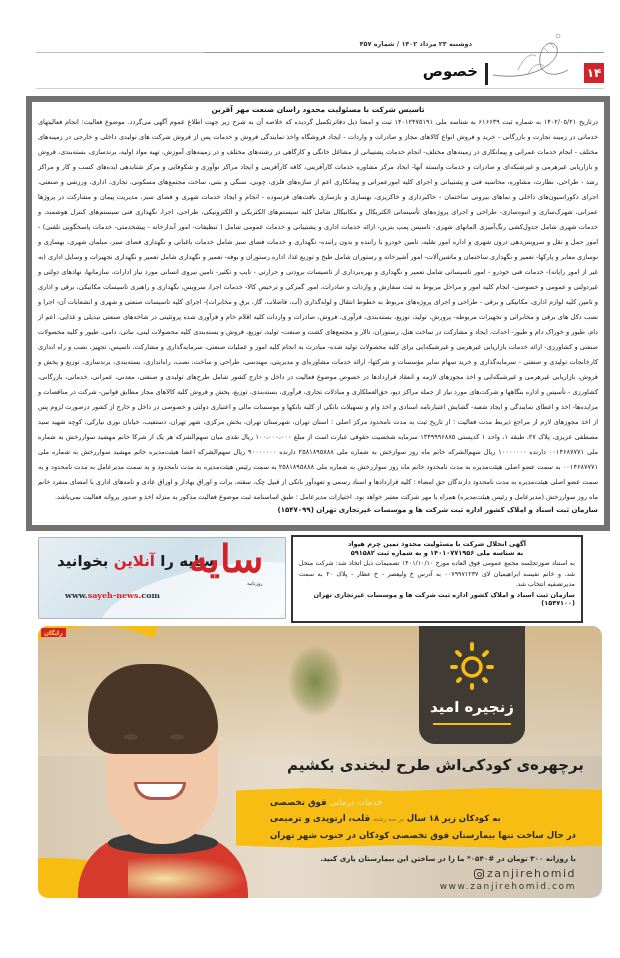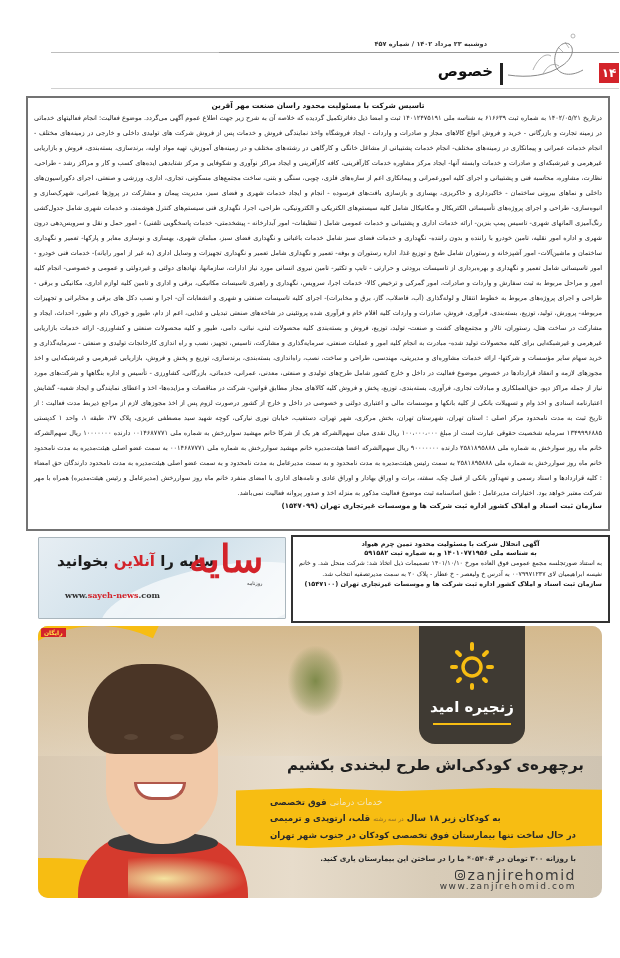--- a/index.html
+++ b/index.html
@@ -1,37 +1,37 @@
 <!DOCTYPE html>
 <html><head>
 <meta charset="utf-8">
 <style>
   * { margin: 0; padding: 0; box-sizing: border-box; }
   html, body { width: 620px; height: 958px; background: #ffffff; overflow: hidden; }
   body { font-family: "DejaVu Sans", sans-serif; color: #1a1a1a; position: relative; }
 
   
-  .header { position: absolute; left: 51px; top: 0; width: 568px; height: 92px; }
+  .header { position: absolute; left: 36px; top: 0; width: 568px; height: 92px; }
   .header .dateline { position: absolute; right: 132px; top: 40px; font-size: 6.5px; color: #333; direction: rtl; font-weight: bold; }
   .header .rule-top { position: absolute; left: 0; top: 52px; width: 168px; height: 1px; background: #bdbdbd; }
   .header .rule-top2 { position: absolute; left: 168px; top: 52px; width: 400px; height: 1px; background: #9a9a9a; }
   .header .rule-bottom { position: absolute; left: 0; top: 88px; width: 568px; height: 1px; background: #d0d0d0; }
   .page-num { position: absolute; right: 0; top: 63px; width: 20px; height: 20px; background: #d3232a; color: #fff; font-size: 12px; font-weight: bold; text-align: center; line-height: 20px; }
   .logo { position: absolute; right: 26px; top: 30px; width: 90px; height: 55px; }
   .section-bar { position: absolute; right: 116px; top: 63px; width: 3px; height: 22px; background: #222; }
   .section-title { position: absolute; right: 126px; top: 62px; font-size: 15px; font-weight: bold; color: #111; direction: rtl; }
 
   
-  .notice-main { position: absolute; left: 26px; top: 96px; width: 584px; height: 435px; border: 2px solid #737373; padding: 3px 6px; direction: rtl; text-align: justify; }
+  .notice-main { position: absolute; left: 26px; top: 96px; width: 584px; height: 435px; border: 6px solid #737373; padding: 3px 6px; direction: rtl; text-align: justify; }
   .notice-main .n-title { text-align: center; font-size: 7.4px; font-weight: bold; margin-bottom: 1px; }
   .notice-main .n-body { font-size: 6.55px; line-height: 15px; color: #1a1a1a; }
   .notice-main .n-footer { font-size: 7px; font-weight: bold; margin-top: 1px; text-align: right; }
 
   
-  .notice-small { position: absolute; left: 291px; top: 535px; width: 319px; height: 88px; border: 2px solid #333; padding: 3px 6px; direction: rtl; }
+  .notice-small { position: absolute; left: 291px; top: 535px; width: 292px; height: 88px; border: 2px solid #333; padding: 3px 6px; direction: rtl; }
   .notice-small .s-title { text-align: center; font-size: 6.6px; font-weight: bold; line-height: 9px; }
   .notice-small .s-body { font-size: 6.3px; line-height: 10.5px; text-align: justify; }
   .notice-small .s-footer { font-size: 6.5px; font-weight: bold; margin-top: 1px; }
 
   
   .sayeh-ad { position: absolute; left: 38px; top: 537px; width: 248px; height: 82px; border-radius: 1px; border: 1px solid #aab6bd; background: linear-gradient(135deg, #e7eef3 0%, #cfe0ea 50%, #eef3f6 100%); overflow: hidden; }
   .sayeh-ad .swoosh { position: absolute; left: 60px; top: 30px; width: 220px; height: 70px; border-radius: 50%; background: rgba(255,255,255,0.65); transform: rotate(-12deg); }
   .sayeh-ad .read-online { position: absolute; left: 18px; top: 14px; font-size: 15px; font-weight: bold; direction: rtl; color: #1b1b1b; }
   .sayeh-ad .read-online .accent { color: #d3232a; }
   .sayeh-ad .sayeh-url { position: absolute; left: 26px; top: 52px; font-family: "DejaVu Serif", serif; font-weight: bold; font-size: 8px; color: #333; }
@@ -59,21 +59,21 @@
   .charity-ad .sun { position: absolute; left: 28px; top: 14px; width: 50px; height: 50px; }
   .charity-ad .logo-text { position: absolute; left: 0; top: 72px; width: 106px; text-align: center; color: #ffffff; font-size: 15px; font-weight: bold; direction: rtl; }
   .charity-ad .logo-underline { position: absolute; left: 14px; top: 97px; width: 78px; height: 2px; background: #f7bd12; }
   .charity-ad .headline { position: absolute; right: 18px; top: 130px; font-size: 15px; font-weight: bold; color: #1f1f1f; direction: rtl; }
   .charity-ad .yellow-band { position: absolute; left: 198px; top: 162px; width: 366px; height: 60px; background: #f7bd12; clip-path: polygon(0 4%, 20% 0, 45% 5%, 70% 0, 100% 3%, 100% 96%, 75% 100%, 45% 95%, 20% 100%, 0 96%); }
   .charity-ad .band-lines { position: absolute; right: 26px; top: 168px; direction: rtl; text-align: left; }
   .charity-ad .band-line { font-size: 8.6px; line-height: 16px; color: #2a2a2a; font-weight: bold; white-space: nowrap; }
   .charity-ad .band-line .muted { color: #f2e6c2; font-weight: normal; }
   .charity-ad .band-line .muted-dark { color: #8a6a2a; font-weight: normal; font-size: 6px; }
   .charity-ad .donate { position: absolute; right: 26px; top: 228px; font-size: 7.2px; font-weight: bold; color: #2a2a2a; direction: rtl; }
-  .charity-ad .insta { position: absolute; right: 26px; top: 241px; font-size: 14px; letter-spacing: 1.5px; color: #3a3a3a; display: flex; align-items: center; gap: 3px; }
+  .charity-ad .insta { position: absolute; right: 26px; top: 241px; font-size: 11px; letter-spacing: 1.5px; color: #3a3a3a; display: flex; align-items: center; gap: 3px; }
   .charity-ad .insta-icon { width: 10px; height: 10px; border: 1.5px solid #333; border-radius: 3px; position: relative; }
   .charity-ad .insta-icon::after { content: ""; position: absolute; left: 2px; top: 2px; width: 3px; height: 3px; border: 1.2px solid #333; border-radius: 50%; }
   .charity-ad .web { position: absolute; right: 26px; top: 255px; font-size: 9px; letter-spacing: 1.6px; color: #3a3a3a; }
   .charity-ad .flowers { position: absolute; left: 90px; top: 230px; width: 120px; height: 45px; background: radial-gradient(ellipse at 30% 50%, #f4e3a0 0%, rgba(230,210,150,0.5) 40%, rgba(0,0,0,0) 70%); }
 </style>
 </head>
 <body>
 
 <div class="header">
   <div class="dateline">دوشنبه ۲۳ مرداد ۱۴۰۲ / شماره ۴۵۷</div>

